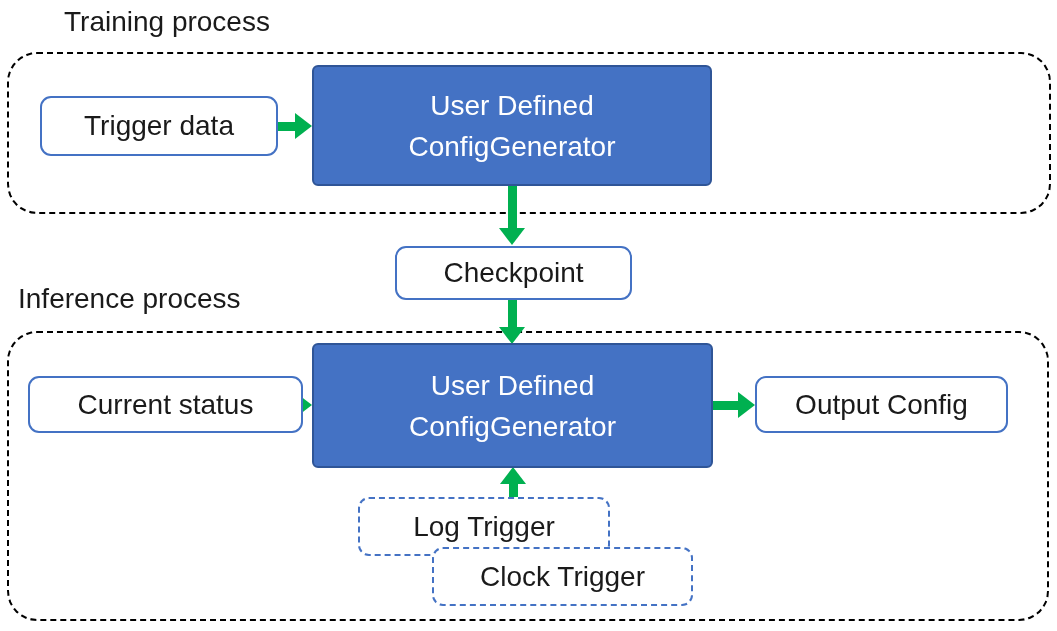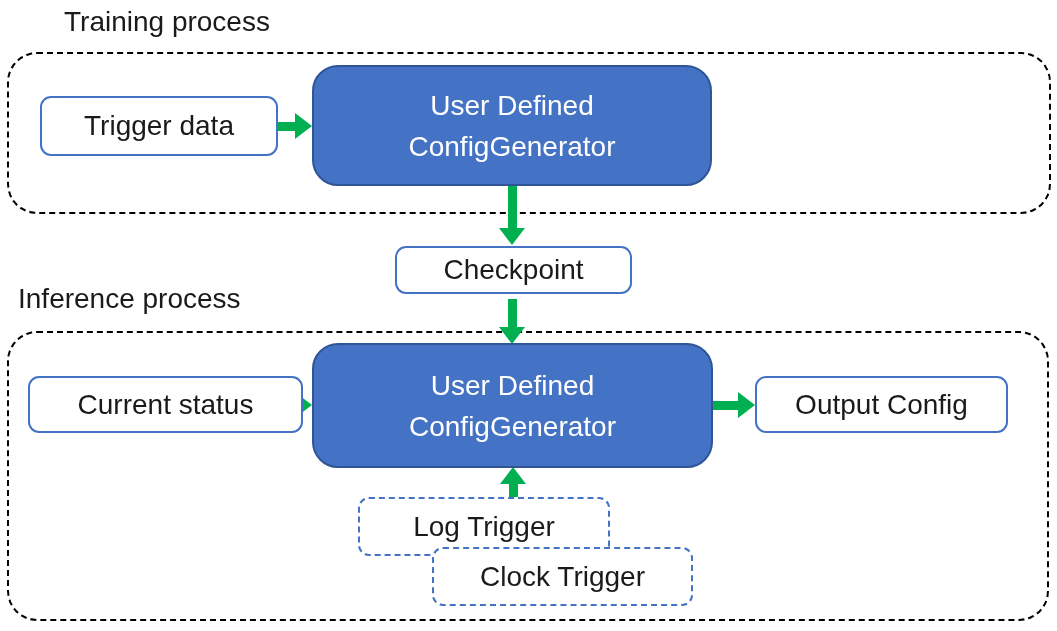--- a/index.html
+++ b/index.html
@@ -44,21 +44,21 @@
   .node.io {
     background: #ffffff;
     border: 2.5px solid var(--box-border-blue, #4472C4);
     border-radius: 11px;
     font-size: 28px;
     color: var(--text-dark, #1a1a1a);
   }
   .node.blue {
     background: var(--node-blue, #4472C4);
     border: 2px solid var(--node-blue-border, #2F5597);
-    border-radius: 26px;
+    border-radius: 6px;
     color: var(--text-light, #ffffff);
     font-size: 28px;
     line-height: 41px;
     justify-content: center;
   }
   .node.trigger {
     background: #ffffff;
     border: 2.5px dashed var(--box-border-blue, #4472C4);
     border-radius: 11px;
     font-size: 28px;
@@ -116,21 +116,21 @@
   <div class="node blue" style="left:312px; top:65px; width:400px; height:121px;">
     <span>User Defined</span>
     <span>ConfigGenerator</span>
   </div>
 
   <div class="arrow down" style="left:499px; top:186px; height:59px;">
     <div class="shaft"></div>
     <div class="head"></div>
   </div>
 
-  <div class="node io" style="left:395px; top:246px; width:237px; height:48px;">Checkpoint</div>
+  <div class="node io" style="left:395px; top:246px; width:237px; height:54px;">Checkpoint</div>
 
   <div class="arrow down" style="left:499px; top:299px; height:45px;">
     <div class="shaft"></div>
     <div class="head"></div>
   </div>
 
   <div class="section-label" style="left:18px; top:283px;">Inference process</div>
 
   <div class="proc-container" style="left:7px; top:331px; width:1038px; height:286px;"></div>
 

